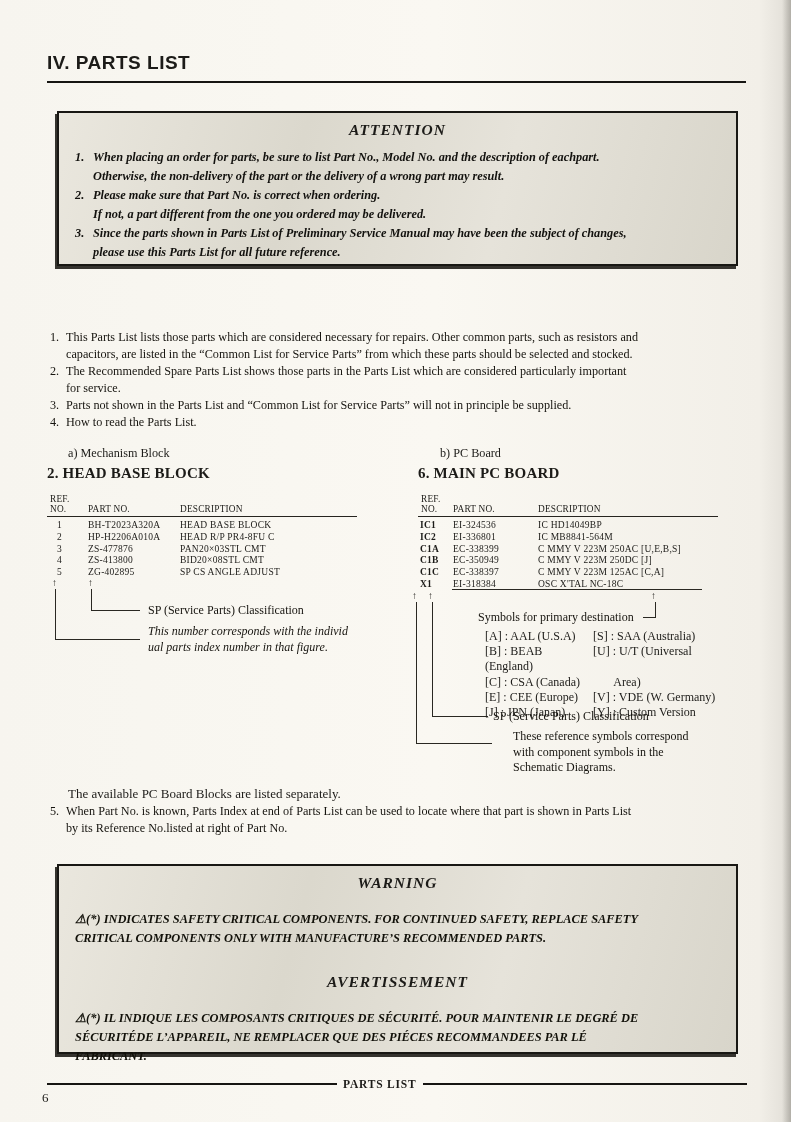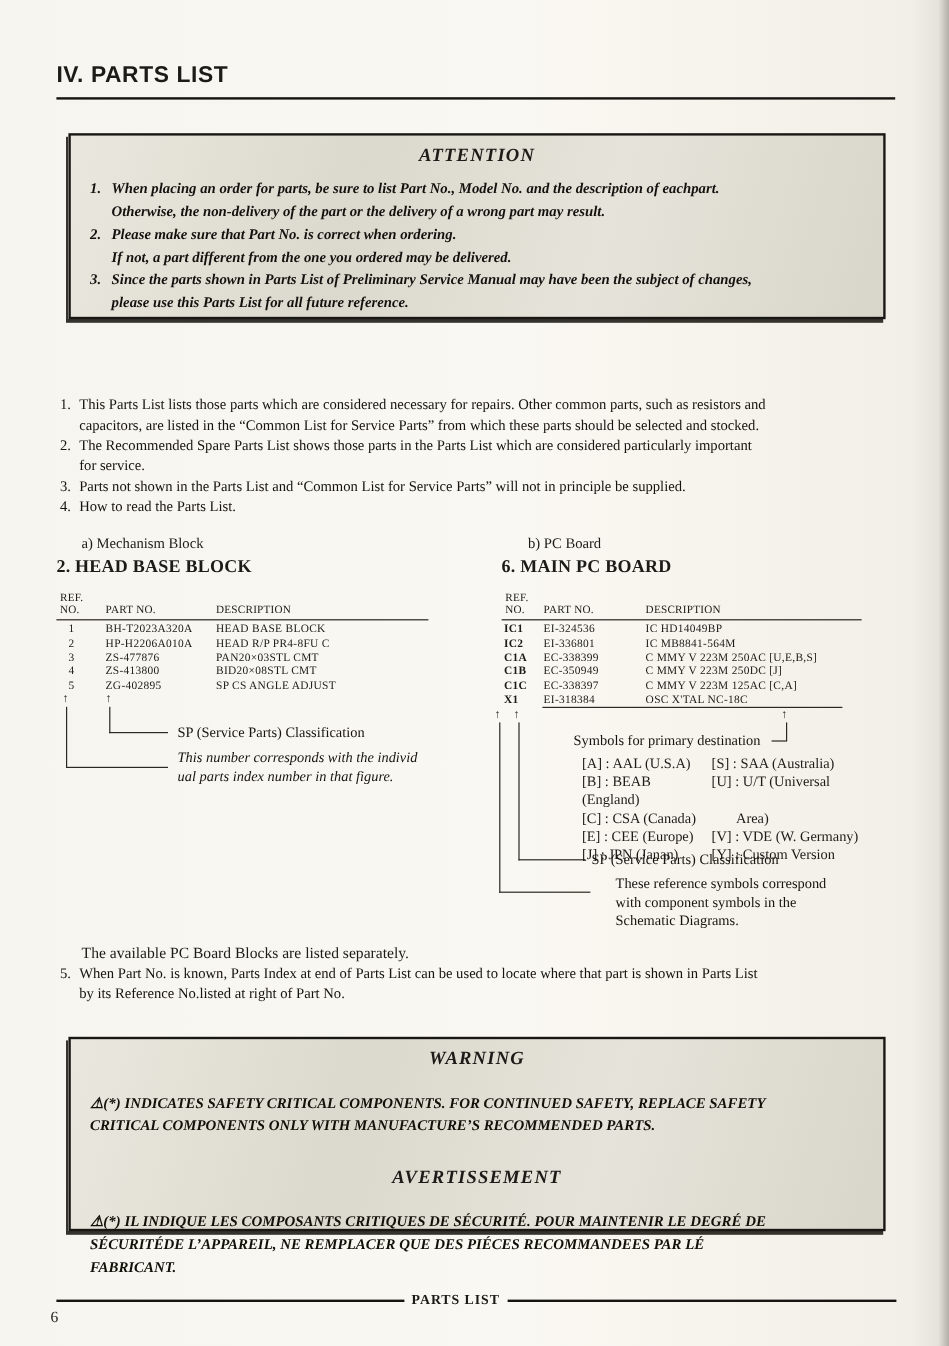--- a/index.html
+++ b/index.html
@@ -4,21 +4,21 @@
 <style>
   html,body{margin:0;padding:0;}
   body{background:#8f8e8a;font-family:"Liberation Serif",serif;}
   .page{position:relative;width:791px;height:1122px;margin:0 auto;overflow:hidden;color:#1c1b18;
         background:linear-gradient(90deg,#f7f5ef 0%,#faf8f2 55%,#f2efe8 96%,#e0ddd6 100%);}
   .doc-title{position:absolute;left:47px;top:52px;font-family:"Liberation Sans",sans-serif;font-weight:bold;font-size:19px;letter-spacing:.5px;}
   .title-rule{position:absolute;left:47px;top:81px;width:699px;height:2px;background:#161512;}
   .shadebox{position:absolute;left:57px;width:681px;border:2px solid #181713;box-shadow:-2px 3px 0 0 #35332e;
             background:linear-gradient(105deg,#eae7de 0%,#dbd8cd 35%,#e6e3da 65%,#d8d5ca 100%);padding:8px 16px 6px;box-sizing:border-box;font-style:italic;}
   .attention-box{top:111px;height:155px;}
-  .warning-box{top:864px;height:162px;}
+  .warning-box{top:864px;height:190px;}
   .box-title{text-align:center;font-weight:bold;font-size:15.5px;letter-spacing:1px;}
   .box-items{margin-top:9px;}
   .num-item{display:flex;font-size:12.3px;line-height:19px;font-weight:bold;color:#12110e;}
   .num-item .num{flex:0 0 18px;}
   .num-item .txt{white-space:pre-line;}
   .center-heading{position:absolute;left:0;top:291px;width:740px;text-align:center;font-weight:bold;font-size:15.5px;letter-spacing:.6px;}
   .howto-list{position:absolute;left:50px;top:329px;width:712px;}
   .howto-list .num-item,.item5{font-weight:normal;font-size:12.2px;line-height:17px;color:#16140f;}
   .howto-list .num-item .num,.item5 .num{flex:0 0 16px;}
   .sub-label{position:absolute;font-size:12.2px;}

